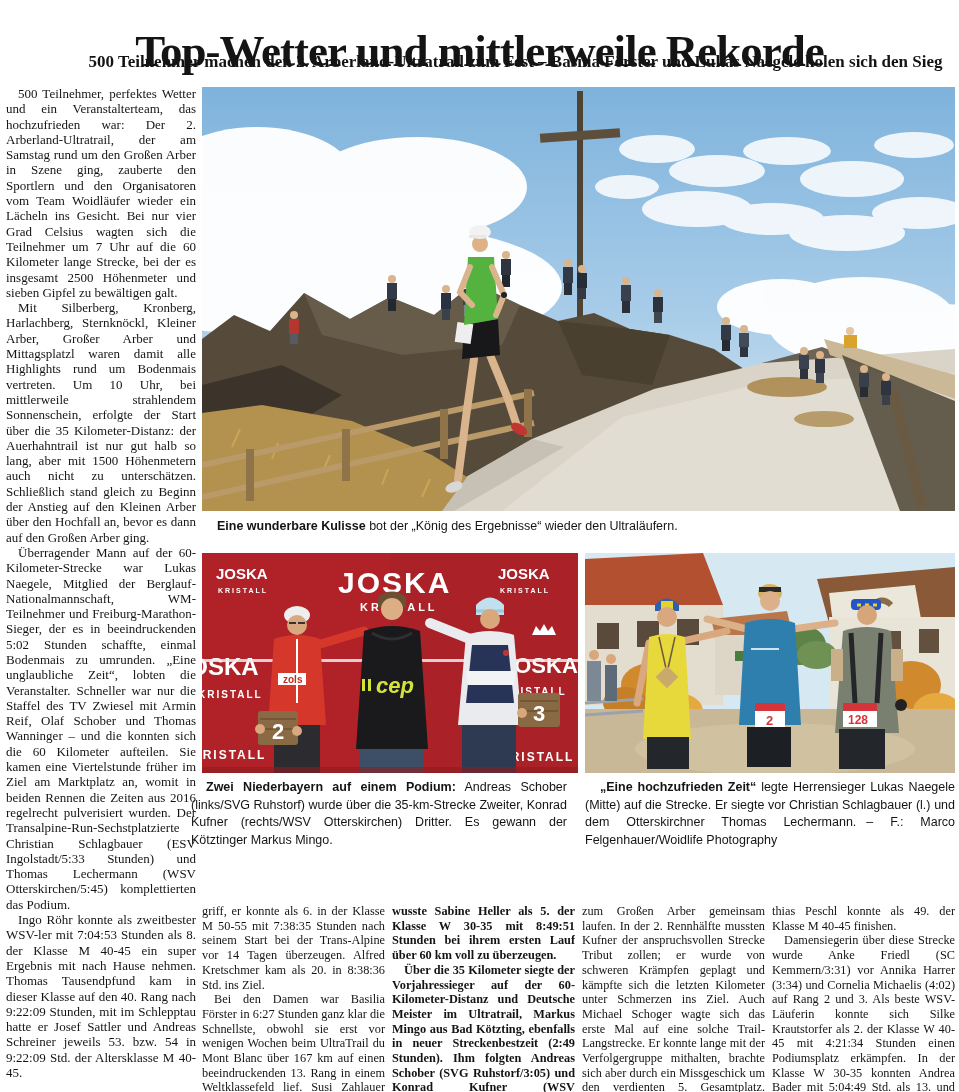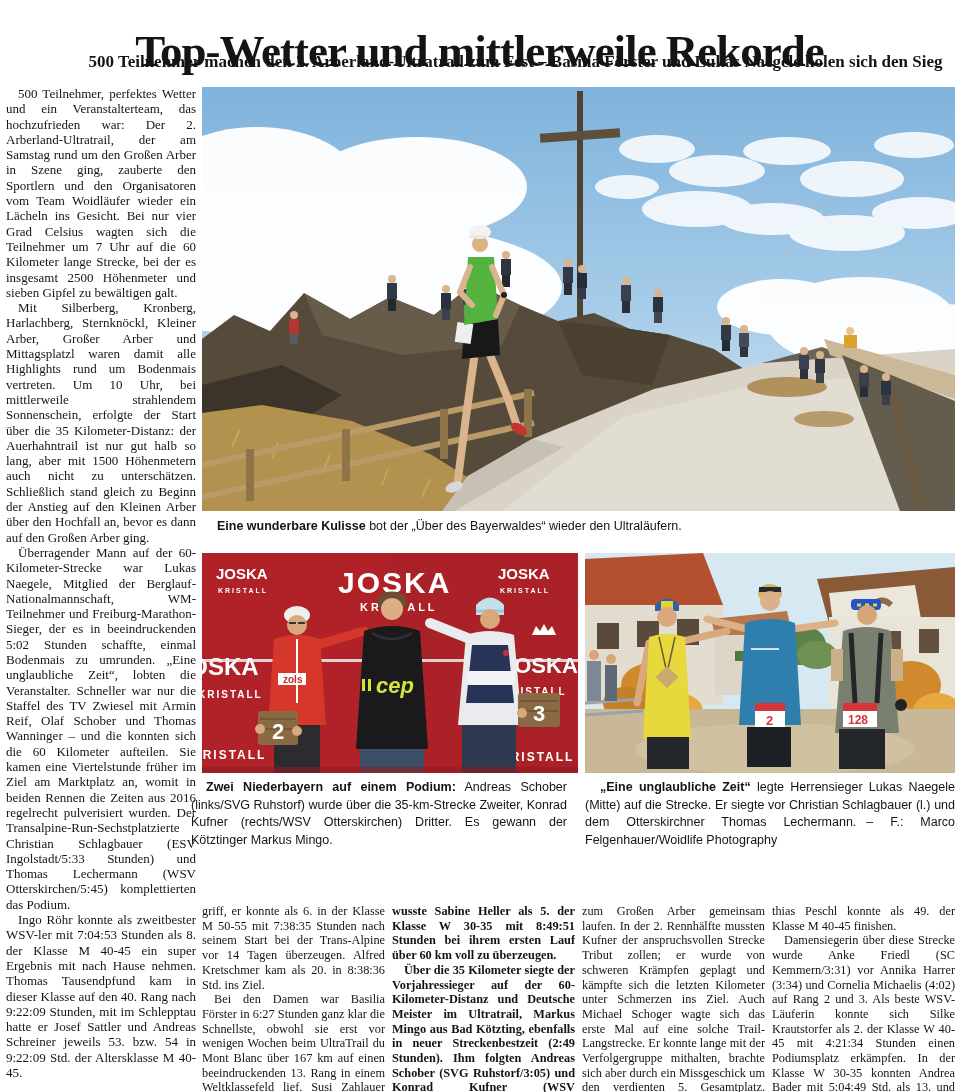--- a/index.html
+++ b/index.html
@@ -213,21 +213,21 @@
         <path d="M290,180 L302,208 L294,228" stroke="#d9b48c" stroke-width="6" fill="none" stroke-linecap="round"></path>
         <circle cx="302" cy="208" r="3" fill="#222222"></circle>
         <circle cx="278" cy="157" r="8" fill="#ddb287"></circle>
         <ellipse cx="278" cy="145" rx="11" ry="7" fill="#f2f2f2"></ellipse>
         <rect x="267" y="148" width="17" height="3" fill="#e8e8e8"></rect>
       </g>
     </svg>
   </div>
 
   <div class="mcap">
-    <b>Eine wunderbare Kulisse</b><span> bot der „Über des Bayerwaldes“ wieder den Ultraläufern.</span>
+    <b>Eine wunderbare Kulisse</b><span> bot der „König des Ergebnisse“ wieder den Ultraläufern.</span>
   </div>
 
   <div class="photo" id="podiumphoto">
     <svg width="376" height="220" viewBox="0 0 376 220">
       <rect width="376" height="220" fill="#b02228"></rect>
       <rect x="188" width="188" height="220" fill="#a31f25" opacity="0.5"></rect>
       <g fill="#ffffff" font-family="Liberation Sans, sans-serif" font-weight="bold">
         <text x="136" y="40" font-size="30" letter-spacing="2">JOSKA</text>
         <text x="158" y="58" font-size="11" letter-spacing="3">KRISTALL</text>
         <text x="14" y="26" font-size="15">JOSKA</text>
@@ -373,21 +373,21 @@
         <circle cx="316" cy="152" r="6" fill="#222222"></circle>
       </g>
     </svg>
   </div>
 
   <div class="pcap" id="podcap">
     <b>Zwei Niederbayern auf einem Podium:</b><span> Andreas Schober (links/SVG Ruhstorf) wurde über die 35-km-Strecke Zweiter, Konrad Kufner (rechts/WSV Otterskirchen) Dritter. Es gewann der Kötztinger Markus Mingo.</span>
   </div>
 
   <div class="pcap" id="fincap">
-    <b>„Eine unglaubliche Zeit“</b><span> legte Herrensieger Lukas Naegele (Mitte) auf die Strecke. Er siegte vor Christian Schlagbauer (l.) und dem Otterskirchner Thomas Lechermann.</span><span class="credit">– F.: Marco Felgenhauer/Woidlife Photography</span>
+    <b>„Eine hochzufrieden Zeit“</b><span> legte Herrensieger Lukas Naegele (Mitte) auf die Strecke. Er siegte vor Christian Schlagbauer (l.) und dem Otterskirchner Thomas Lechermann.</span><span class="credit">– F.: Marco Felgenhauer/Woidlife Photography</span>
   </div>
 
   <div class="bcol" id="bcol1">
     <p class="art noindent">griff, er konnte als 6. in der Klasse M 50-55 mit 7:38:35 Stunden nach seinem Start bei der Trans-Alpine vor 14 Tagen überzeugen. Alfred Kretschmer kam als 20. in 8:38:36 Std. ins Ziel.</p>
     <p class="art">Bei den Damen war Basilia Förster in 6:27 Stunden ganz klar die Schnellste, obwohl sie erst vor wenigen Wochen beim UltraTrail du Mont Blanc über 167 km auf einen beeindruckenden 13. Rang in einem Weltklassefeld lief. Susi Zahlauer (Naturfreunde Ruhmannsfelden/6:53) und Pia Ponnath (Schorndorf/7:06) konnten sich über den 2. und 3. Rang freuen. Für den WSV Otterskirchen</p>
   </div>
   <div class="bcol" id="bcol2">
     <p class="art noindent">wusste Sabine Heller als 5. der Klasse W 30-35 mit 8:49:51 Stunden bei ihrem ersten Lauf über 60 km voll zu überzeugen.</p>
     <p class="art">Über die 35 Kilometer siegte der Vorjahressieger auf der 60-Kilometer-Distanz und Deutsche Meister im Ultratrail, Markus Mingo aus Bad Kötzting, ebenfalls in neuer Streckenbestzeit (2:49 Stunden). Ihm folgten Andreas Schober (SVG Ruhstorf/3:05) und Konrad Kufner (WSV Otterskirchen/3:06). Auf 1500 Höhenmeter entwickelte sich von Anfang an ein sehr schnelles Rennen; Kufner und Schober konnten die ersten, schweren zehn Kilometer</p>
   </div>

